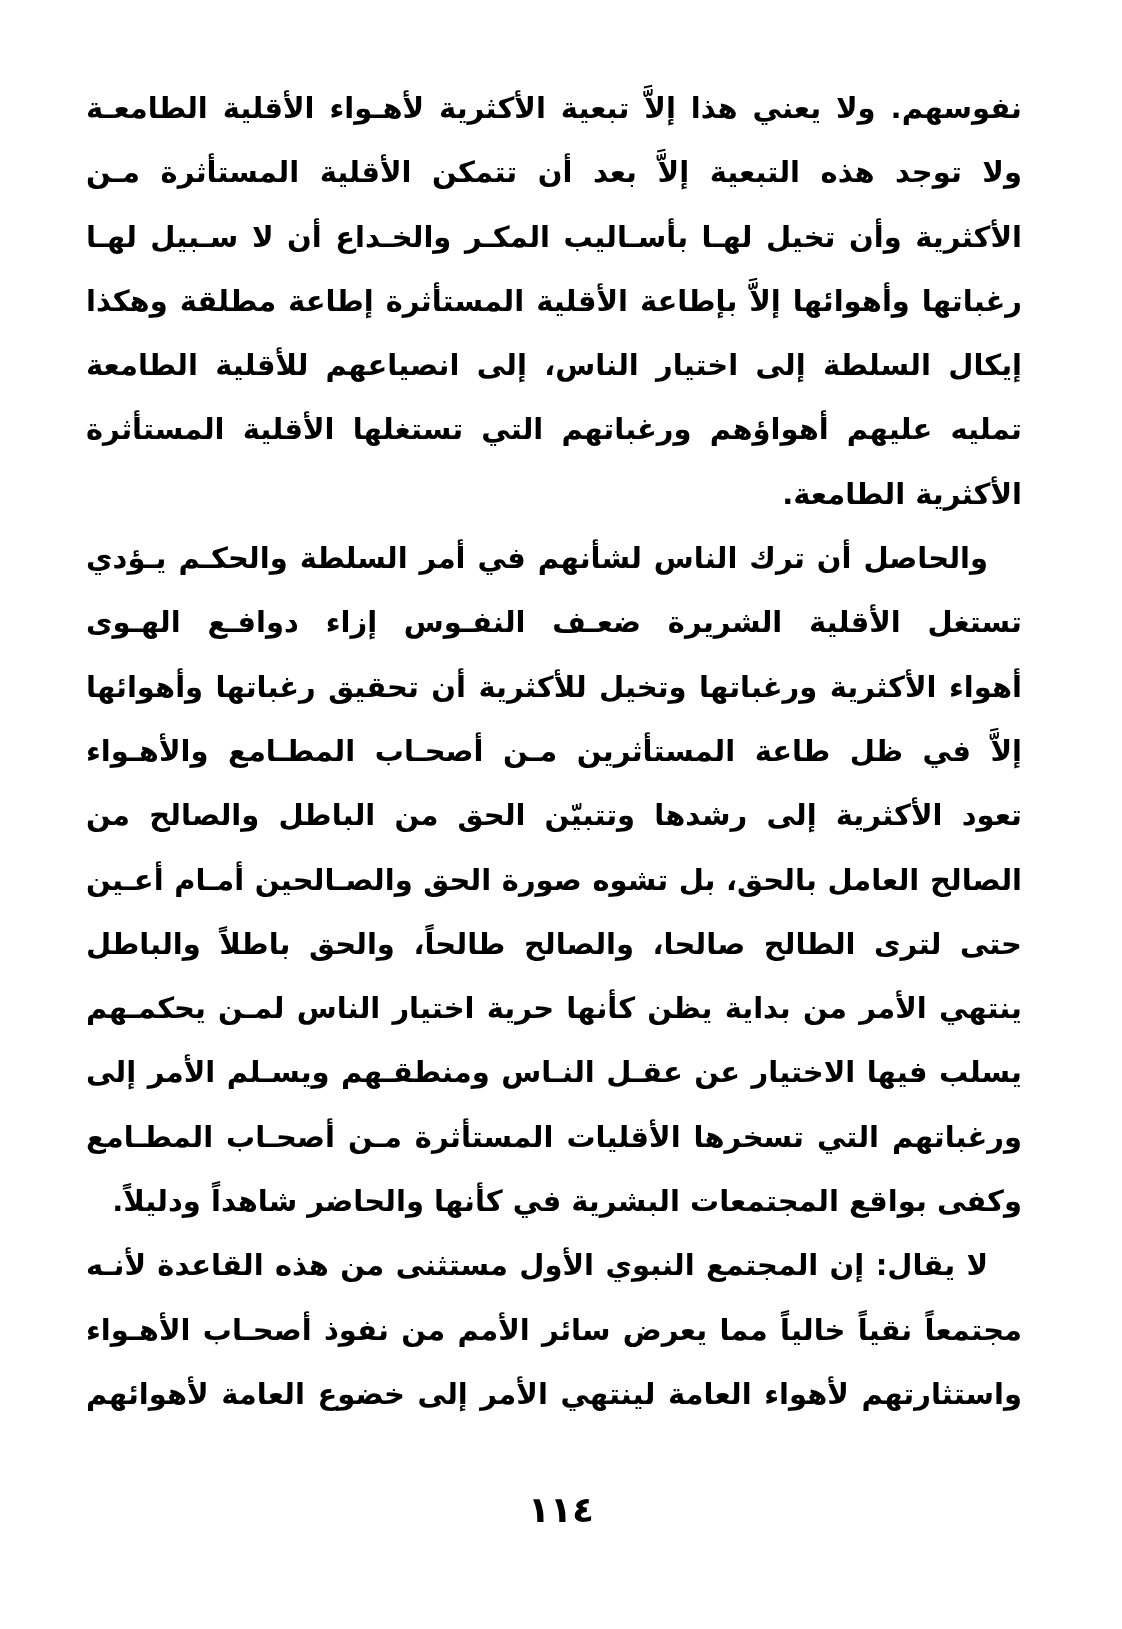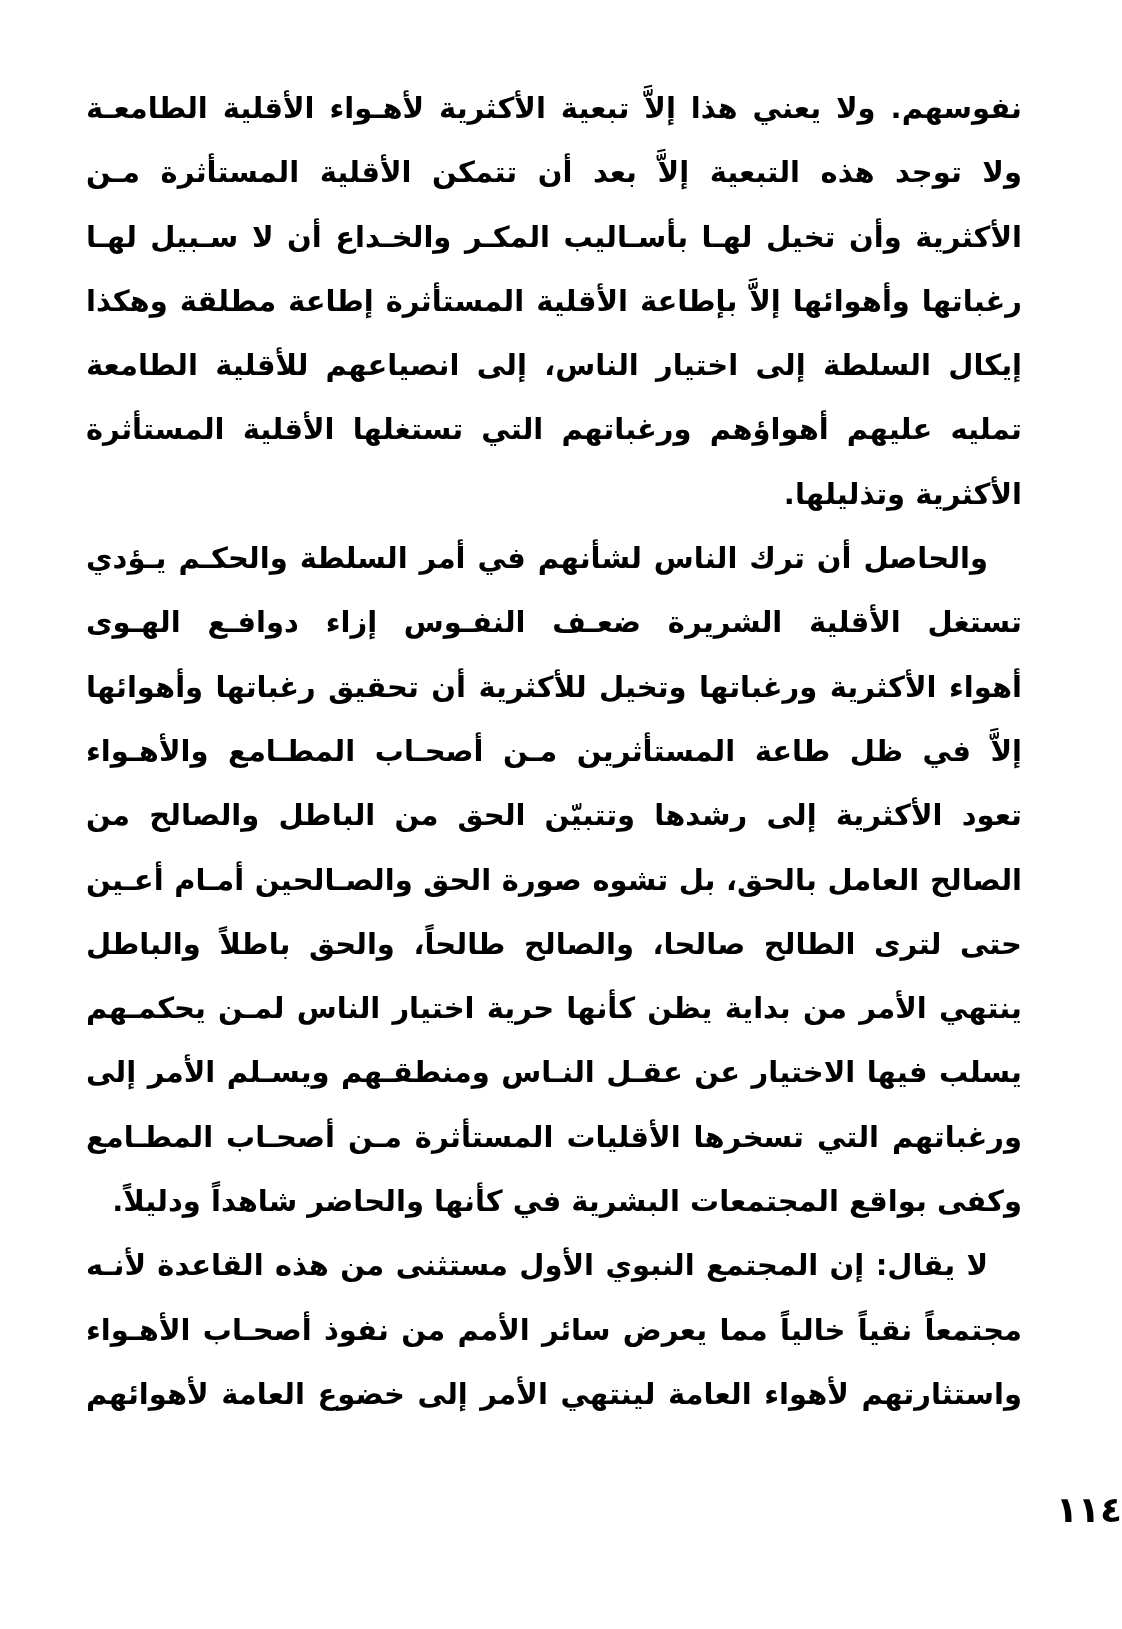--- a/index.html
+++ b/index.html
@@ -37,37 +37,38 @@
     text-align-last: right;
   }
   .pline.pindent {
     padding-right: 34px;
   }
   .folio {
     position: absolute;
     top: 1482px;
     left: 0;
     width: 100%;
+    text-align: center;
     font-size: 36px;
     font-weight: 700;
     line-height: 56px;
   }
 </style>
 </head>
 <body>
 
 <div class="page">
   <div class="textblock">
     <div class="pline">نفوسهم. ولا يعني هذا إلاَّ تبعية الأكثرية لأهـواء الأقلية الطامعـة المسـتأثرة،</div>
     <div class="pline">ولا توجد هذه التبعية إلاَّ بعد أن تتمكن الأقلية المستأثرة مـن اسـتثارة أهـواء</div>
     <div class="pline">الأكثرية وأن تخيل لهـا بأسـاليب المكـر والخـداع أن لا سـبيل لهـا إلى تحقيـق</div>
     <div class="pline">رغباتها وأهوائها إلاَّ بإطاعة الأقلية المستأثرة إطاعة مطلقة وهكذا ينتهي أمر</div>
     <div class="pline">إيكال السلطة إلى اختيار الناس، إلى انصياعهم للأقلية الطامعة وخضوعهم لما</div>
     <div class="pline">تمليه عليهم أهواؤهم ورغباتهم التي تستغلها الأقلية المستأثرة في سبيل تطويـع</div>
-    <div class="pline plast">الأكثرية وتذليلها.</div>
+    <div class="pline plast">الأكثرية الطامعة.</div>
     <div class="pline pindent">والحاصل أن ترك الناس لشأنهم في أمر السلطة والحكـم يـؤدي إلى أن</div>
     <div class="pline">تستغل الأقلية الشريرة ضعـف النفـوس إزاء دوافـع الهـوى والرغبـات، فتثـير</div>
     <div class="pline">أهواء الأكثرية ورغباتها وتخيل للأكثرية أن تحقيق رغباتها وأهوائها لا يمكـن</div>
     <div class="pline">إلاَّ في ظل طاعة المستأثرين مـن أصحـاب المطـامع والأهـواء وتحـول دون أن</div>
     <div class="pline">تعود الأكثرية إلى رشدها وتتبيّن الحق من الباطل والصالح من الطالح فتختـار</div>
     <div class="pline">الصالح العامل بالحق، بل تشوه صورة الحق والصـالحين أمـام أعـين الأكثريـة</div>
     <div class="pline">حتى لترى الطالح صالحا، والصالح طالحاً، والحق باطلاً والباطل حقاً، وهكذا</div>
     <div class="pline">ينتهي الأمر من بداية يظن كأنها حرية اختيار الناس لمـن يحكمـهم إلى نهايـة</div>
     <div class="pline">يسلب فيها الاختيار عن عقـل النـاس ومنطقـهم ويسـلم الأمر إلى أهوائـهم</div>
     <div class="pline">ورغباتهم التي تسخرها الأقليات المستأثرة مـن أصحـاب المطـامع والأهـواء،</div>

